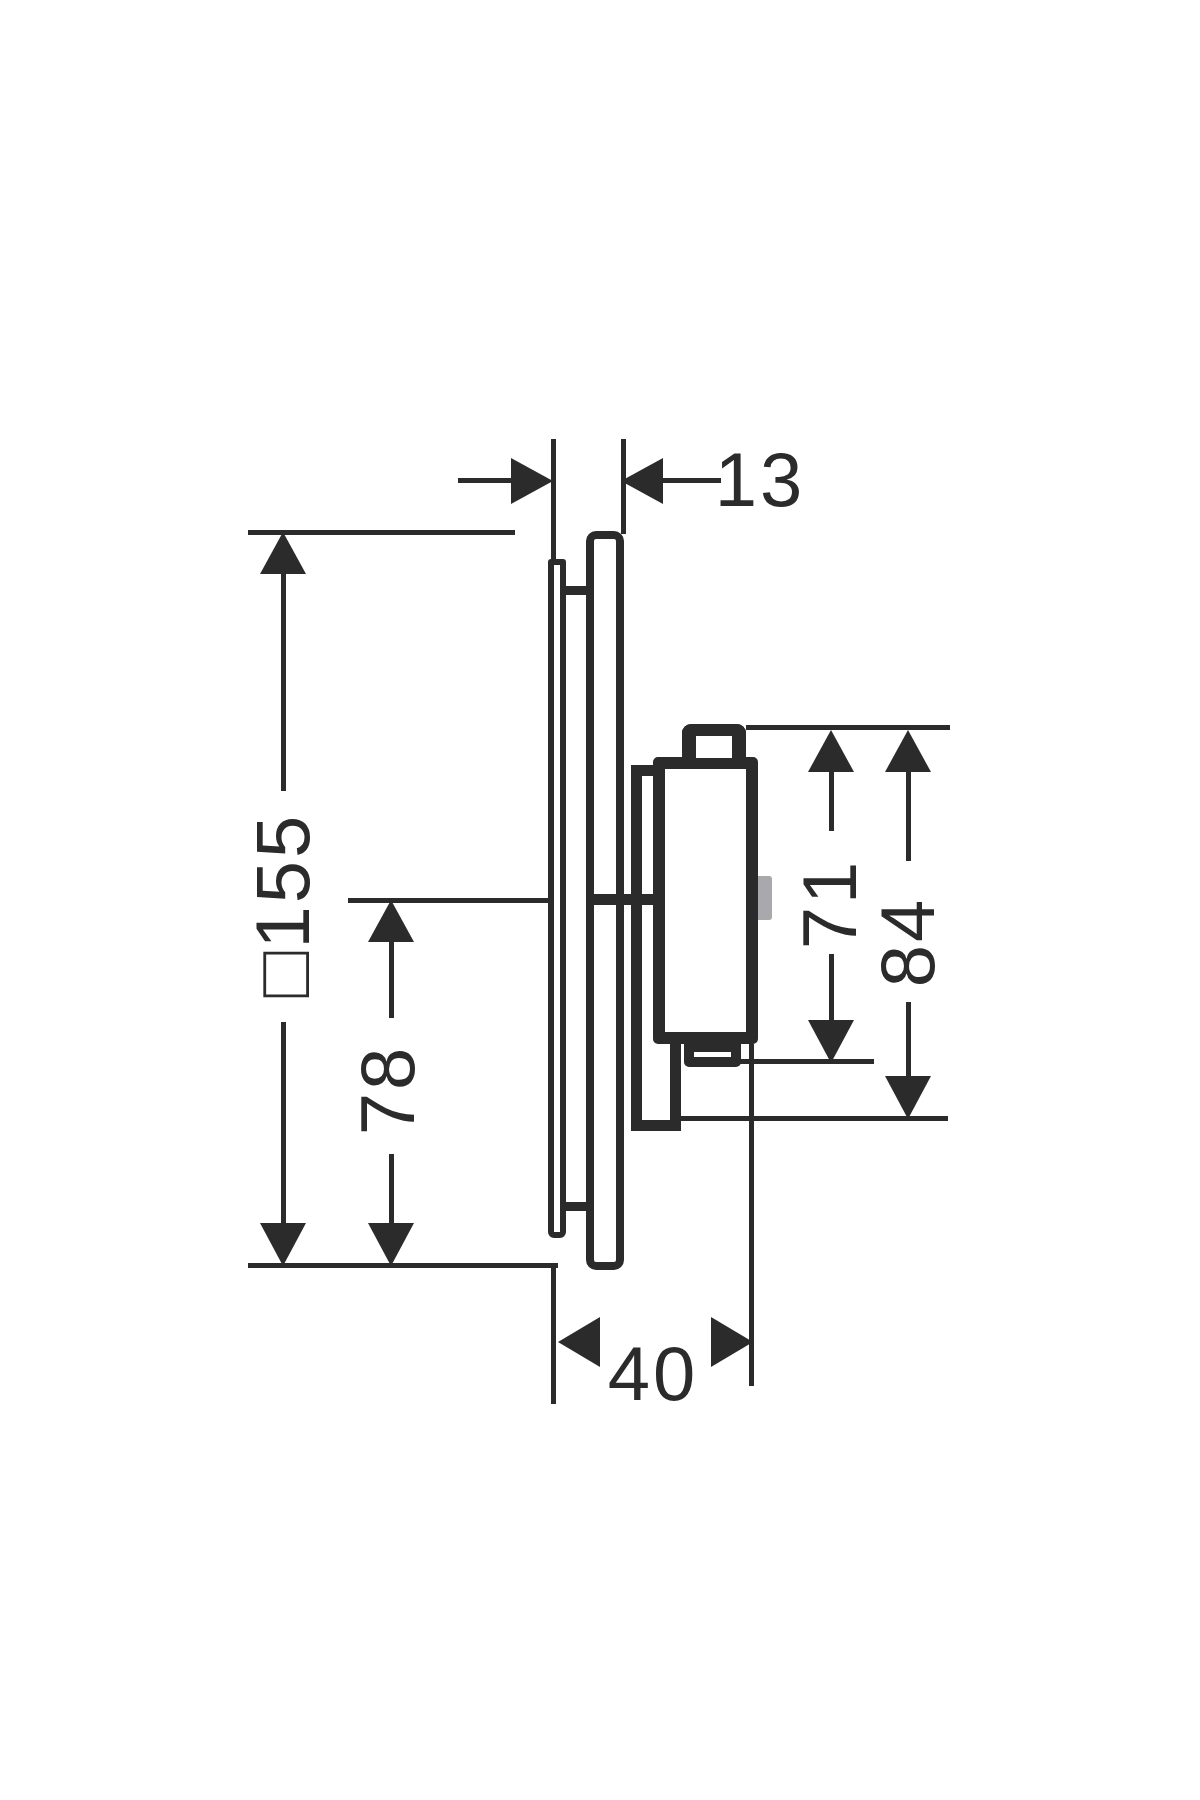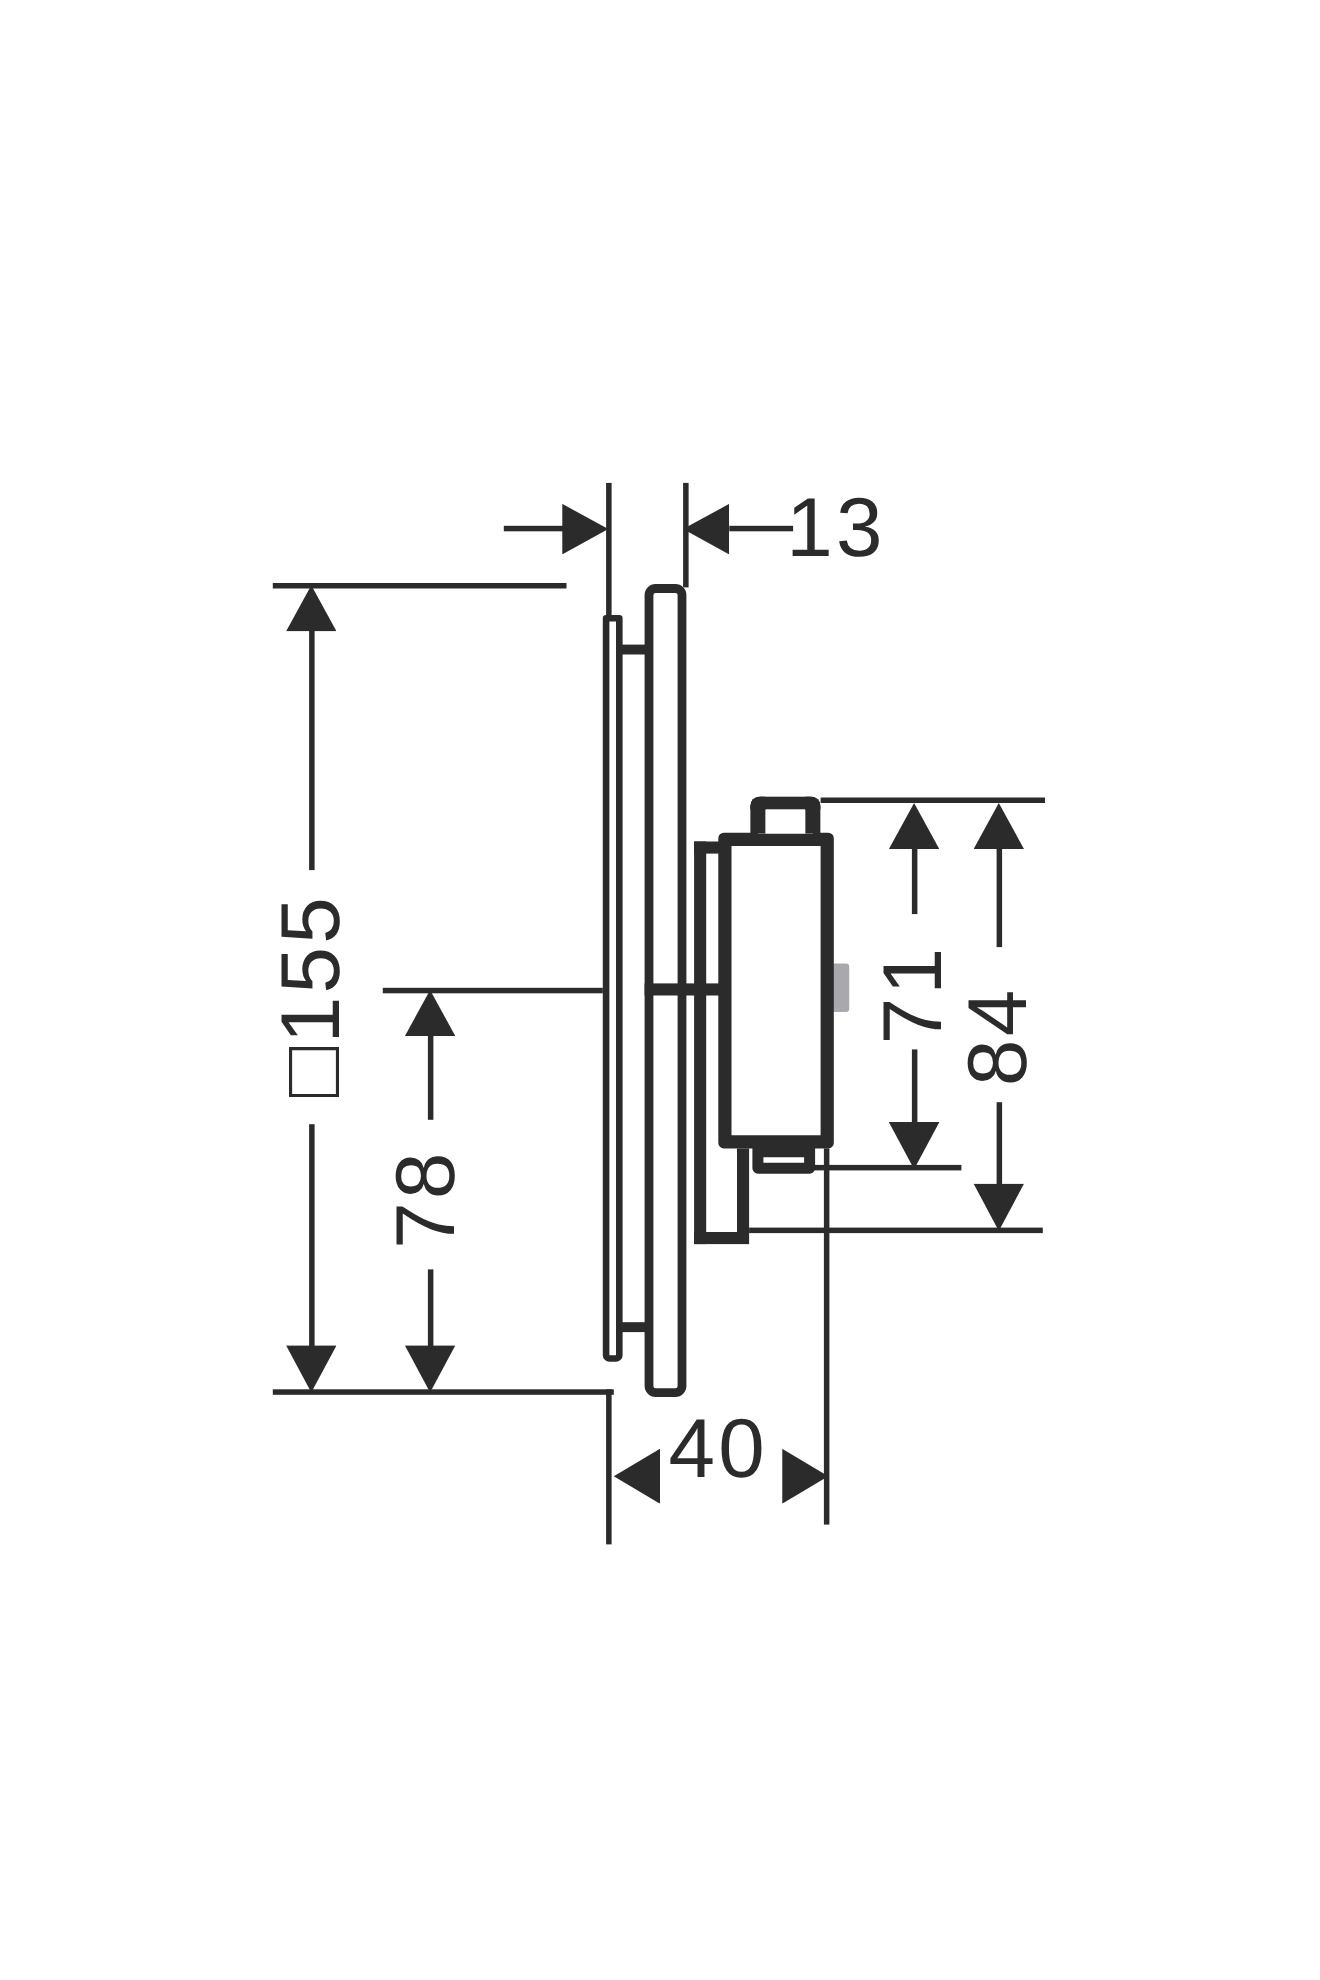--- a/index.html
+++ b/index.html
@@ -61,21 +61,21 @@
   <div class="el ln" style="left:906px;top:988px;width:5px;height:76px;"></div>
   <div class="el tri tu" style="left:885px;top:716px;width:46px;height:42px;"></div>
   <div class="el tri td" style="left:885px;top:1062px;width:46px;height:43px;"></div>
   <div class="el ln" style="left:681px;top:1102px;width:267px;height:5px;"></div>
   <div class="el lbl rot" style="left:908px;top:928px;">84</div>
 
   <div class="el ln" style="left:551px;top:1249px;width:5px;height:141px;"></div>
   <div class="el ln" style="left:749px;top:1030px;width:5px;height:342px;"></div>
   <div class="el tri tl" style="left:558px;top:1303px;width:42px;height:50px;"></div>
   <div class="el tri tr" style="left:711px;top:1303px;width:42px;height:50px;"></div>
-  <div class="el lbl" style="left:653px;top:1304px;">40</div>
+  <div class="el lbl" style="left:653px;top:1360px;">40</div>
 
   <div class="el box" style="left:548px;top:545px;width:18px;height:679px;border-width:6px;border-radius:3px 3px 6px 6px;"></div>
   <div class="el ln" style="left:564px;top:572px;width:24px;height:9px;"></div>
   <div class="el ln" style="left:564px;top:1188px;width:24px;height:9px;"></div>
 
   <div class="el box" style="left:586px;top:517px;width:38px;height:739px;border-width:8px;border-radius:10px;"></div>
 
   <div class="el ln" style="left:631px;top:751px;width:11px;height:366px;"></div>
   <div class="el ln" style="left:631px;top:751px;width:26px;height:11px;"></div>
   <div class="el ln" style="left:631px;top:1106px;width:50px;height:11px;"></div>

